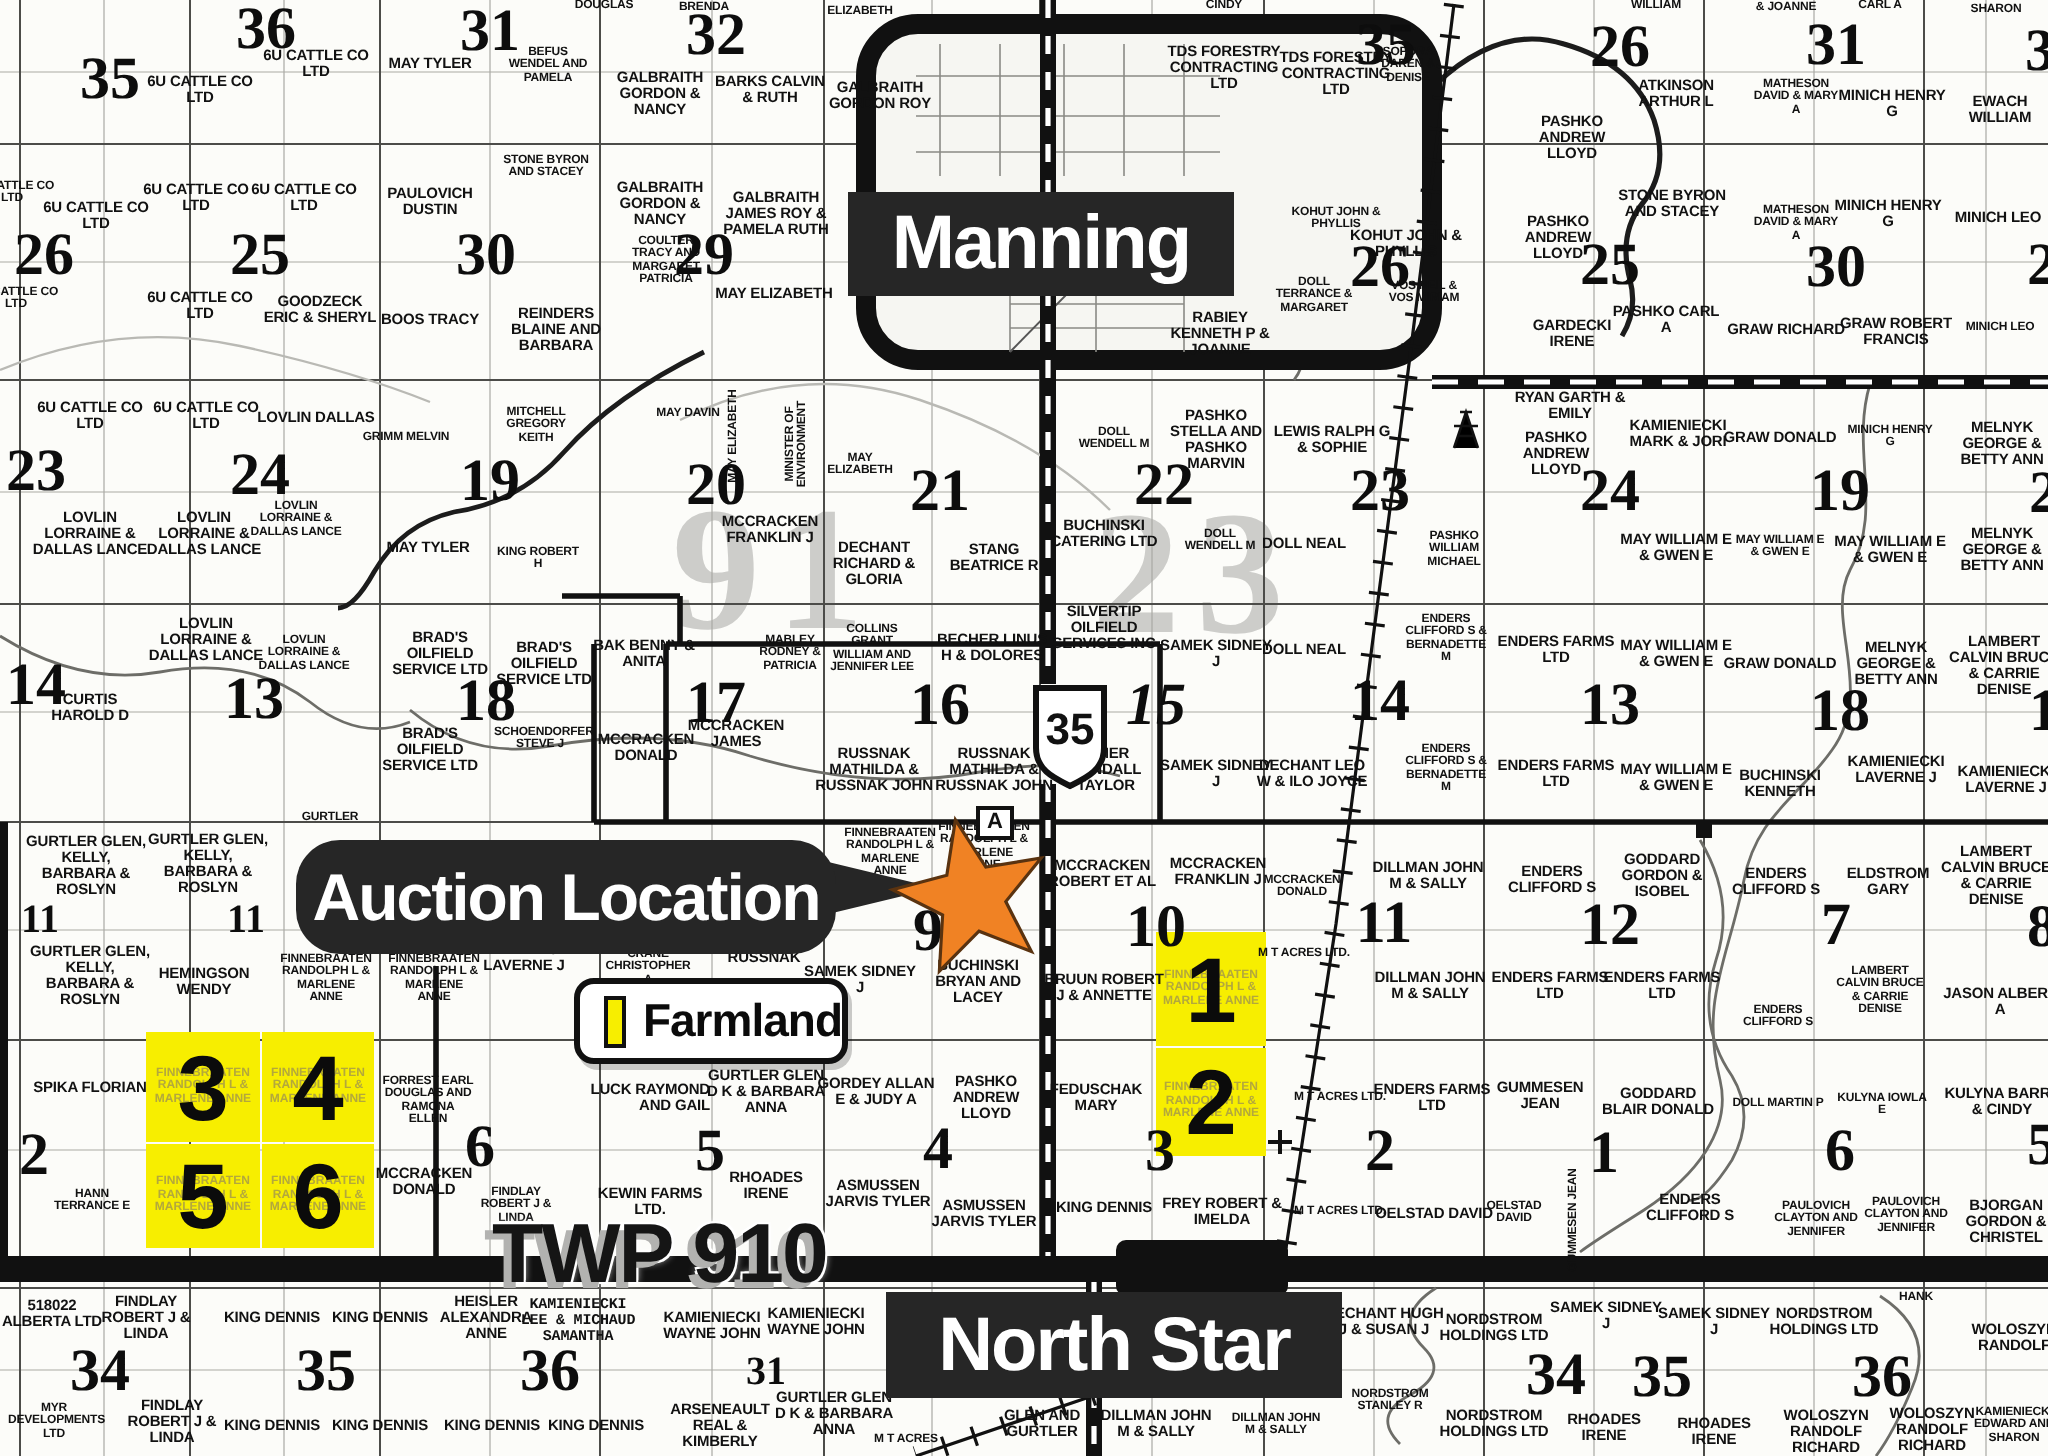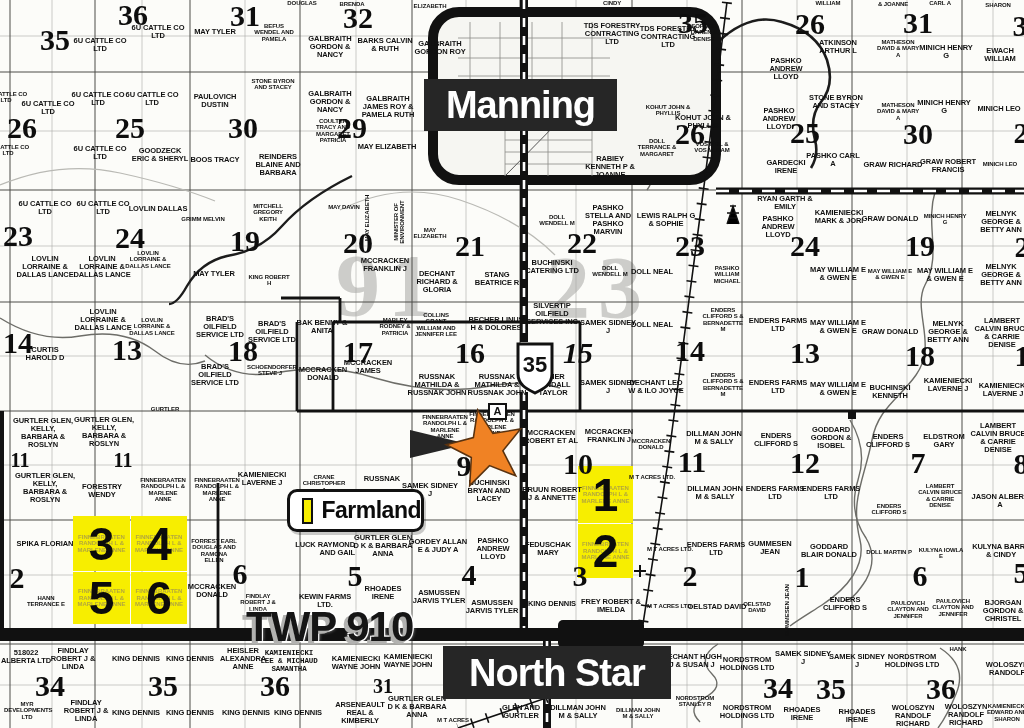--- a/index.html
+++ b/index.html
@@ -17,21 +17,21 @@
   .sec{position:absolute;transform:translate(-50%,-50%);font:700 30px/1 "Liberation Serif",serif;color:#0d0d0d;}
   .sec.sm{font-size:20px;}
   .ghost{position:absolute;transform:translate(-50%,-50%);font:700 88px/1 "Liberation Serif",serif;
          color:#cdcdca;letter-spacing:8px;}
   .parcel{position:absolute;background:var(--hl,#F7EE00);display:flex;align-items:center;justify-content:center;}
   .parcel .pown{position:absolute;width:90%;text-align:center;font:700 6px/1.1 "Liberation Sans",sans-serif;
          color:#b3a83c;}
   .parcel .pnum{position:relative;font:800 46px/1 "Liberation Sans",sans-serif;color:#0b0b0b;}
   .town{position:absolute;background:var(--box,#262626);color:#fff;display:flex;align-items:center;
         justify-content:center;font:700 38px/1 "Liberation Sans",sans-serif;letter-spacing:-1px;}
-  #manning-label{left:424px;top:79px;width:193px;height:52px;}
+  #manning-label{left:424px;top:96px;width:193px;height:52px;}
   #northstar-label{left:443px;top:646px;width:228px;height:53px;}
   #auction-callout{position:absolute;left:148px;top:420px;width:270px;height:57px;background:var(--box,#262626);
         border-radius:22px;color:#fff;display:flex;align-items:center;justify-content:center;
         font:700 33px/1 "Liberation Sans",sans-serif;letter-spacing:-1px;}
   #auction-pointer{position:absolute;left:410px;top:430px;width:0;height:0;
         border-top:14px solid transparent;border-bottom:14px solid transparent;
         border-left:58px solid var(--box,#262626);}
   #star{position:absolute;left:440px;top:404px;z-index:7;}
   #legend{position:absolute;left:287px;top:489px;width:137px;height:43px;background:#fff;border:3px solid #111;
         border-radius:10px;box-shadow:2px 3px 0 rgba(0,0,0,.2);display:flex;align-items:center;gap:8px;
@@ -268,21 +268,21 @@
       <div class="o" style="left: 890px; top: 332px;">GRAW DONALD</div>
       <div class="o" style="left: 948px; top: 332px;">MELNYK GEORGE &amp; BETTY ANN</div>
       <div class="o" style="left: 890px; top: 392px;">BUCHINSKI KENNETH</div>
       <div class="o" style="left: 948px; top: 385px;">KAMIENIECKI LAVERNE J</div>
       <div class="o" style="left: 1002px; top: 333px;">LAMBERT CALVIN BRUCE &amp; CARRIE DENISE</div>
       <div class="o" style="left: 1003px; top: 390px;">KAMIENIECKI LAVERNE J</div>
       <div class="o xs" style="left: 165px; top: 409px;">GURTLER</div>
       <div class="o" style="left: 43px; top: 433px;">GURTLER GLEN, KELLY, BARBARA &amp; ROSLYN</div>
       <div class="o" style="left: 104px; top: 432px;">GURTLER GLEN, KELLY, BARBARA &amp; ROSLYN</div>
       <div class="o" style="left: 45px; top: 488px;">GURTLER GLEN, KELLY, BARBARA &amp; ROSLYN</div>
-      <div class="o" style="left: 102px; top: 491px;">FORESTRY WENDY</div>
+      <div class="o" style="left: 102px; top: 491px;">HEMINGSON WENDY</div>
       <div class="o xs" style="left: 163px; top: 490px;">FINNEBRAATEN RANDOLPH L &amp; MARLENE ANNE</div>
       <div class="o xs" style="left: 217px; top: 490px;">FINNEBRAATEN RANDOLPH L &amp; MARLENE ANNE</div>
       <div class="o" style="left: 262px; top: 479px;">KAMIENIECKI LAVERNE J</div>
       <div class="o xs" style="left: 324px; top: 484px;">CRANE CHRISTOPHER A</div>
       <div class="o" style="left: 382px; top: 479px;">RUSSNAK</div>
       <div class="o" style="left: 430px; top: 490px;">SAMEK SIDNEY J</div>
       <div class="o" style="left: 489px; top: 491px;">BUCHINSKI BRYAN AND LACEY</div>
       <div class="o xs" style="left: 445px; top: 427px;">FINNEBRAATEN RANDOLPH L &amp; MARLENE ANNE</div>
       <div class="o xs" style="left: 492px; top: 424px;">FINNEBRAATEN RANDOLPH L &amp; MARLENE ANNE</div>
       <div class="o" style="left: 551px; top: 437px;">MCCRACKEN ROBERT ET AL</div>
@@ -429,20 +429,21 @@
       <div class="sec" style="left: 941px; top: 689px;">36</div>
     </div>
 
   <div id="overlays">
     <div id="manning-label" class="town">Manning</div>
     <div id="northstar-label" class="town">North Star</div>
 
     <div id="a-marker">A</div>
 
     <div id="auction-pointer"></div>
+    <div id="auction-callout">Auction Location</div>
 
     <svg id="star" width="92" height="92" viewBox="440 404 92 92">
       <polygon points="477.7,409.9 492.9,433.5 520.6,429 502.9,450.8 515.7,475.8 489.5,465.6 469.7,485.6 471.3,457.5 446.2,444.8 473.4,437.6" fill="var(--star,#F08224)" stroke="#5a3310" stroke-width="1.6"></polygon>
     </svg>
 
     <div id="legend">
       <span class="swatch"></span>
       <span class="ltext">Farmland</span>
     </div>
 

